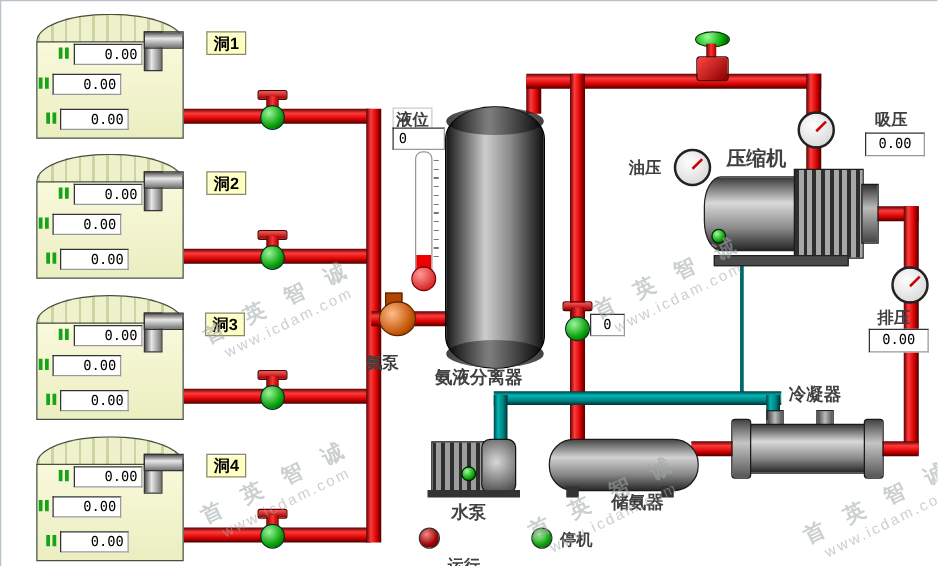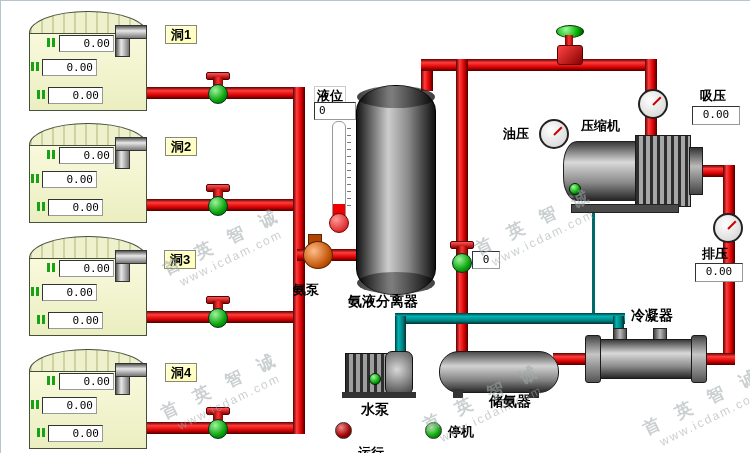--- a/index.html
+++ b/index.html
@@ -20,21 +20,21 @@
   .tbody{position:absolute;left:0;top:22px;width:116px;height:76px;border:1px solid #454f3a;
         background:linear-gradient(to bottom,#f9f9dc,#ebeec0);}
   .disp{position:absolute;width:50px;height:15px;background:#fff;border:1px solid #333;border-right-color:#999;border-bottom-color:#999;
         font:11px "DejaVu Sans Mono",monospace;line-height:15px;text-align:right;padding-right:3px;color:#000;z-index:3;}
   .sensor{position:absolute;width:3px;height:9px;background:#16a316;box-shadow:5px 0 0 #16a316;z-index:3;}
   .el-v{position:absolute;left:86px;top:14px;width:13px;height:30px;background:linear-gradient(to right,#555,#e8e8e8 40%,#777);border:1px solid #333;z-index:3;}
   .el-h{position:absolute;left:86px;top:14px;width:30px;height:12px;background:linear-gradient(to bottom,#555,#e8e8e8 40%,#777);border:1px solid #333;z-index:3;}
   .cave-label{position:absolute;z-index:3;background:#ffffc2;border:1px solid #8a8a6a;box-shadow:inset 1px 1px 0 #fff;
         padding:0 5px;font-weight:bold;font-size:13px;height:17px;line-height:17px;color:#000;}
   
-  .lbl{position:absolute;z-index:3;font-weight:bold;font-size:13px;color:#000000;white-space:nowrap;}
+  .lbl{position:absolute;z-index:3;font-weight:bold;font-size:13px;color:#404040;white-space:nowrap;}
   .valbox{position:absolute;z-index:3;background:#fff;border:1px solid #333;border-right-color:#999;border-bottom-color:#999;
         font:11px "DejaVu Sans Mono",monospace;text-align:center;color:#000;line-height:16px;}
   
   .valve{position:absolute;width:26px;height:32px;z-index:2;}
   .valve .vh{position:absolute;left:1px;top:0;width:22px;height:6px;background:linear-gradient(to bottom,#f55,#900);border:1px solid #500;border-radius:2px;}
   .valve .vs{position:absolute;left:8px;top:5px;width:10px;height:12px;background:linear-gradient(to right,#700,#f33,#900);}
   .valve .vb{position:absolute;left:3px;top:12px;width:18px;height:18px;border-radius:50%;
         background:radial-gradient(circle at 35% 30%,#9cf59c,#0aa30a 60%,#054d05);border:1px solid #032;}
   .tvalve{position:absolute;left:554px;top:24px;width:28px;height:40px;z-index:2;}
   .tvalve .tvh{position:absolute;left:1px;top:0;width:26px;height:11px;border-radius:50%;
@@ -217,21 +217,21 @@
   <div class="valbox" style="left:313px;top:101px;width:36px;height:16px;text-align:left;padding-left:4px">0</div>
   <div class="thermo"></div>
   <div class="thermo-bulb"></div>
   <div class="separator"></div>
   <div class="lbl" style="left:347px;top:292px;font-size:14px">氨液分离器</div>
 
   <div class="pumptop"></div>
   <div class="pumpbody"></div>
   <div class="lbl" style="left:292px;top:280px">氨泵</div>
 
-  <div class="lbl" style="left:580px;top:116px;font-size:13px">压缩机</div>
+  <div class="lbl" style="left:580px;top:116px;font-size:16px">压缩机</div>
   <div class="comp-body"></div>
   <div class="comp-fins"></div>
   <div class="comp-flange"></div>
   <div class="comp-base"></div>
   <div class="gdot" style="left:568px;top:182px"></div>
 
   <div class="lbl" style="left:502px;top:124px">油压</div>
   <div class="gauge" style="left:538px;top:118px"></div>
 
   <div class="gauge" style="left:637px;top:88px"></div>

